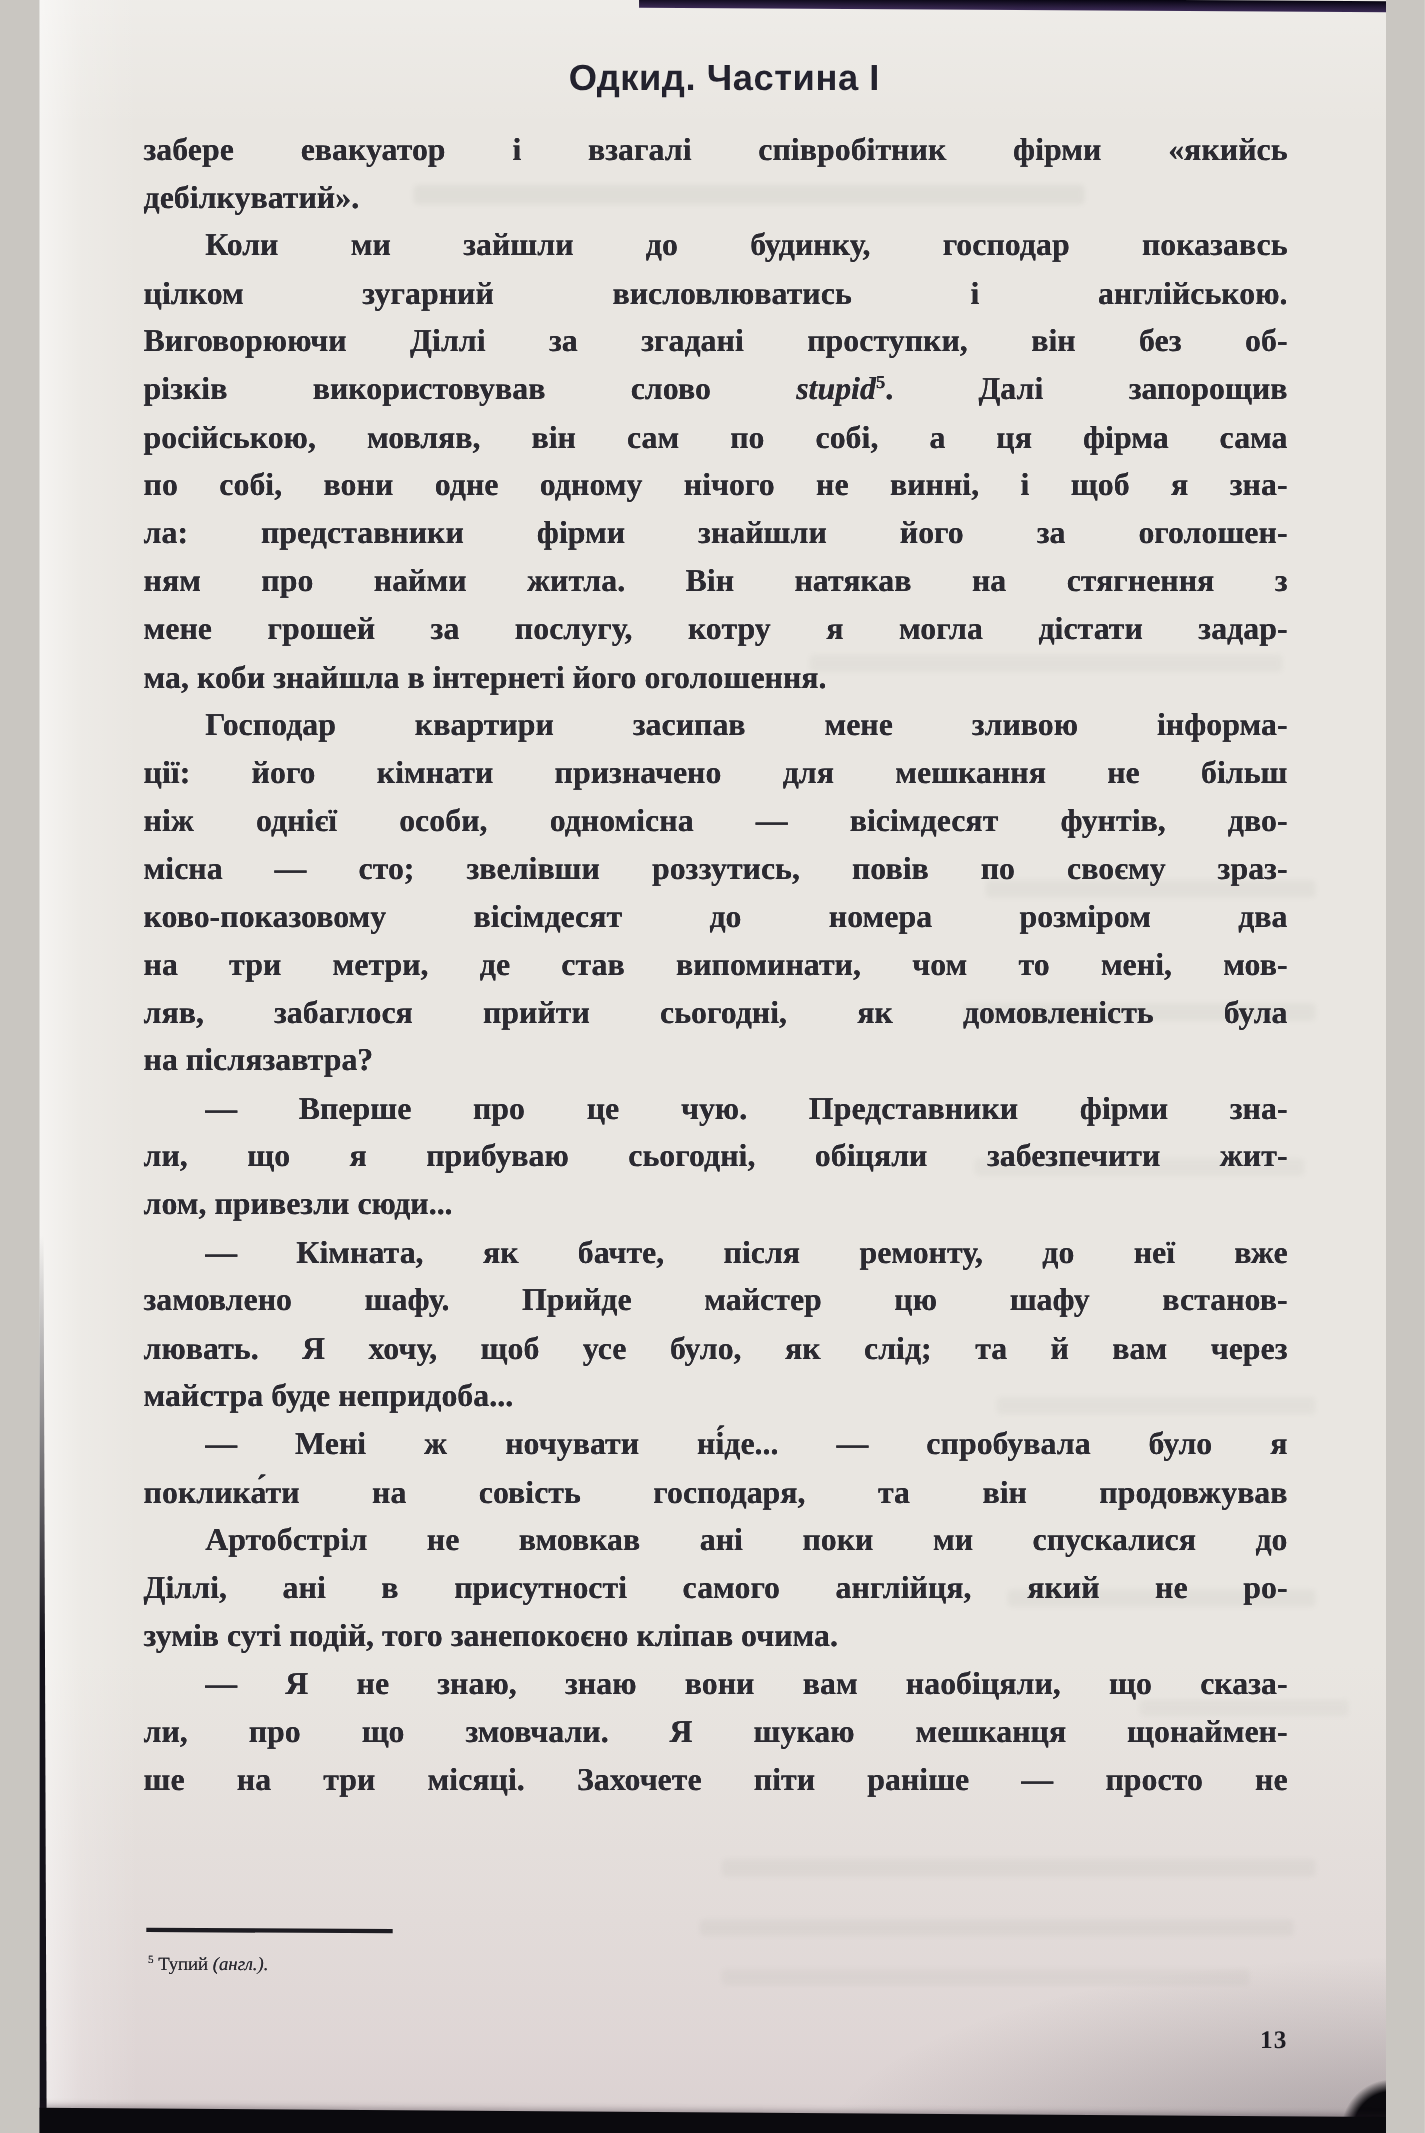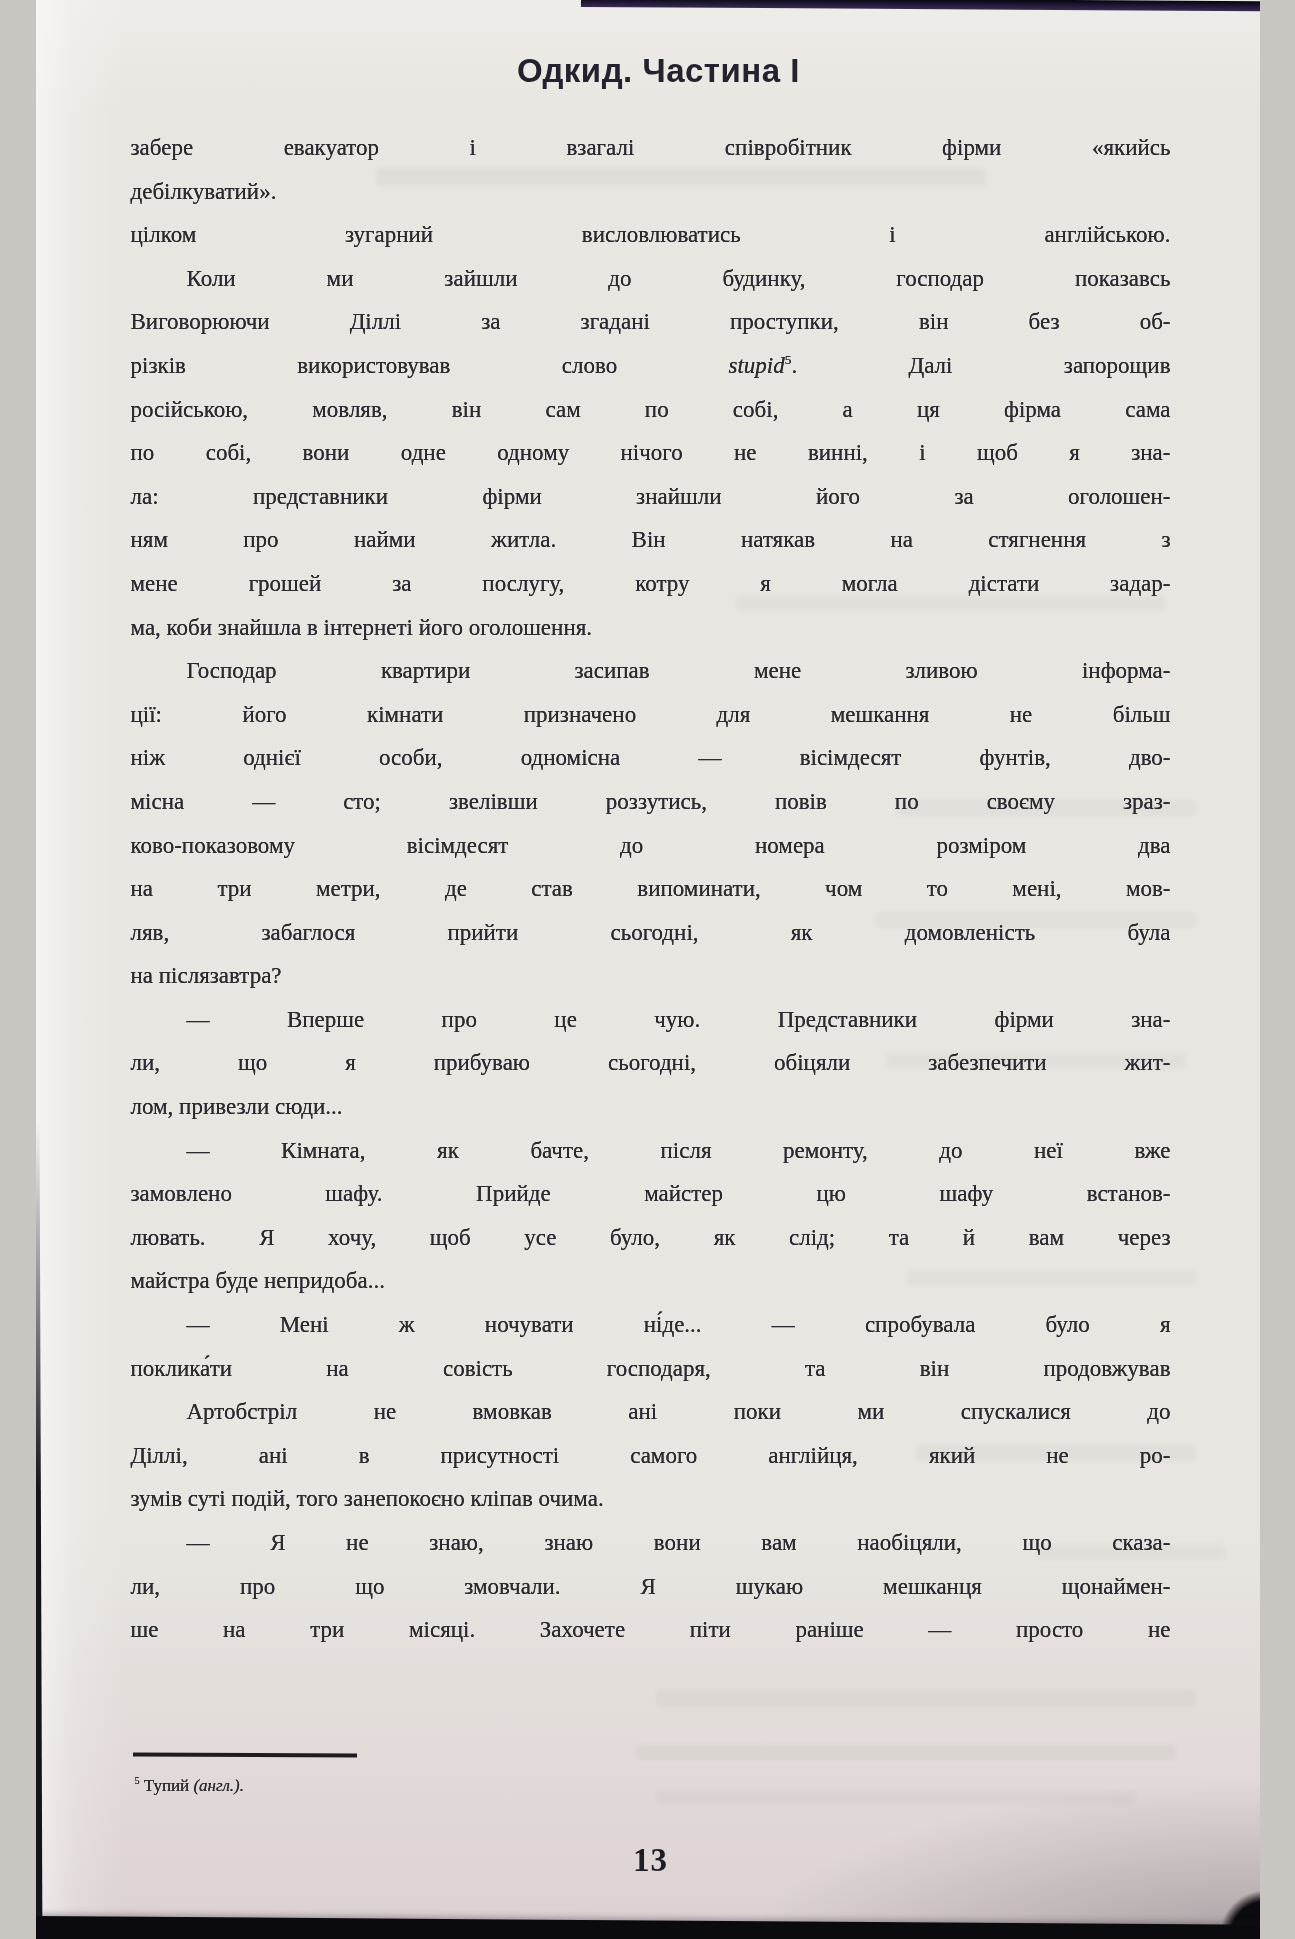--- a/index.html
+++ b/index.html
@@ -29,24 +29,25 @@
     text-align:center;
     font-family:"Liberation Sans","DejaVu Sans",sans-serif;
     font-weight:bold;
     font-size:33px;
     letter-spacing:.5px;
     color:var(--header_ink);
     transform:translateX(8px);
   }
   .body-text{
     position:absolute;
-    left:95px;top:126px;width:1040px;
-    font-size:23px;
+    left:95px;top:115px;width:1040px;
+    font-size:29px;
     line-height:43.6px;
     text-shadow:0 0 .45px currentColor;
+    font-weight:bold;
   }
   .line{white-space:normal;}
   .line.just{text-align:justify;text-align-last:justify;}
   .line:not(.just){text-align:left;}
   .line.indent{padding-left:56px;}
   .line sup{font-size:.58em;line-height:0;vertical-align:super;}
   .it{font-style:italic;}
   .footnote-rule{
     position:absolute;
     left:97px;top:1753px;
@@ -58,22 +59,22 @@
     position:absolute;
     left:99px;top:1770px;width:900px;
     font-size:17px;
     line-height:32px;
     text-shadow:0 0 .4px currentColor;
   }
   .footnote sup{font-size:.6em;line-height:0;vertical-align:super;}
   .page-number{
     position:absolute;
     left:95px;width:1040px;top:1842px;
-    text-align:center;
-    font-size:33px;
+    text-align:right;
+    font-size:23px;
     font-weight:bold;
     letter-spacing:1px;
     color:#1e1d24;
   }
   
   .ghost{
     position:absolute;
     background:#7e8377;
     opacity:.085;
     filter:blur(2.2px);
@@ -124,22 +125,22 @@
   <div class="ghost" style="left:870px;top:1270px;width:290px;height:16px;opacity:.06;"></div>
   <div class="ghost" style="left:880px;top:1445px;width:280px;height:16px;opacity:.07;"></div>
   <div class="ghost" style="left:1000px;top:1545px;width:190px;height:15px;opacity:.06;"></div>
   <div class="ghost" style="left:620px;top:1690px;width:540px;height:16px;opacity:.07;"></div>
   <div class="ghost" style="left:600px;top:1745px;width:540px;height:15px;opacity:.07;"></div>
   <div class="ghost" style="left:620px;top:1790px;width:480px;height:15px;opacity:.06;"></div>
 
   <div class="body-text">
       <div class="line just"><span>забере евакуатор і взагалі співробітник фірми «якийсь</span></div>
       <div class="line"><span>дебілкуватий».</span></div>
+      <div class="line indent just"><span>Коли ми зайшли до будинку, господар показавсь</span></div>
       <div class="line just"><span>цілком зугарний висловлюватись і англійською.</span></div>
-      <div class="line indent just"><span>Коли ми зайшли до будинку, господар показавсь</span></div>
       <div class="line just"><span>Виговорюючи Діллі за згадані проступки, він без об-</span></div>
       <div class="line just"><span>різків використовував слово </span><span class="it">stupid</span><sup>5</sup><span>. Далі запорощив</span></div>
       <div class="line just"><span>російською, мовляв, він сам по собі, а ця фірма сама</span></div>
       <div class="line just"><span>по собі, вони одне одному нічого не винні, і щоб я зна-</span></div>
       <div class="line just"><span>ла: представники фірми знайшли його за оголошен-</span></div>
       <div class="line just"><span>ням про найми житла. Він натякав на стягнення з</span></div>
       <div class="line just"><span>мене грошей за послугу, котру я могла дістати задар-</span></div>
       <div class="line"><span>ма, коби знайшла в інтернеті його оголошення.</span></div>
       <div class="line indent just"><span>Господар квартири засипав мене зливою інформа-</span></div>
       <div class="line just"><span>ції: його кімнати призначено для мешкання не більш</span></div>

